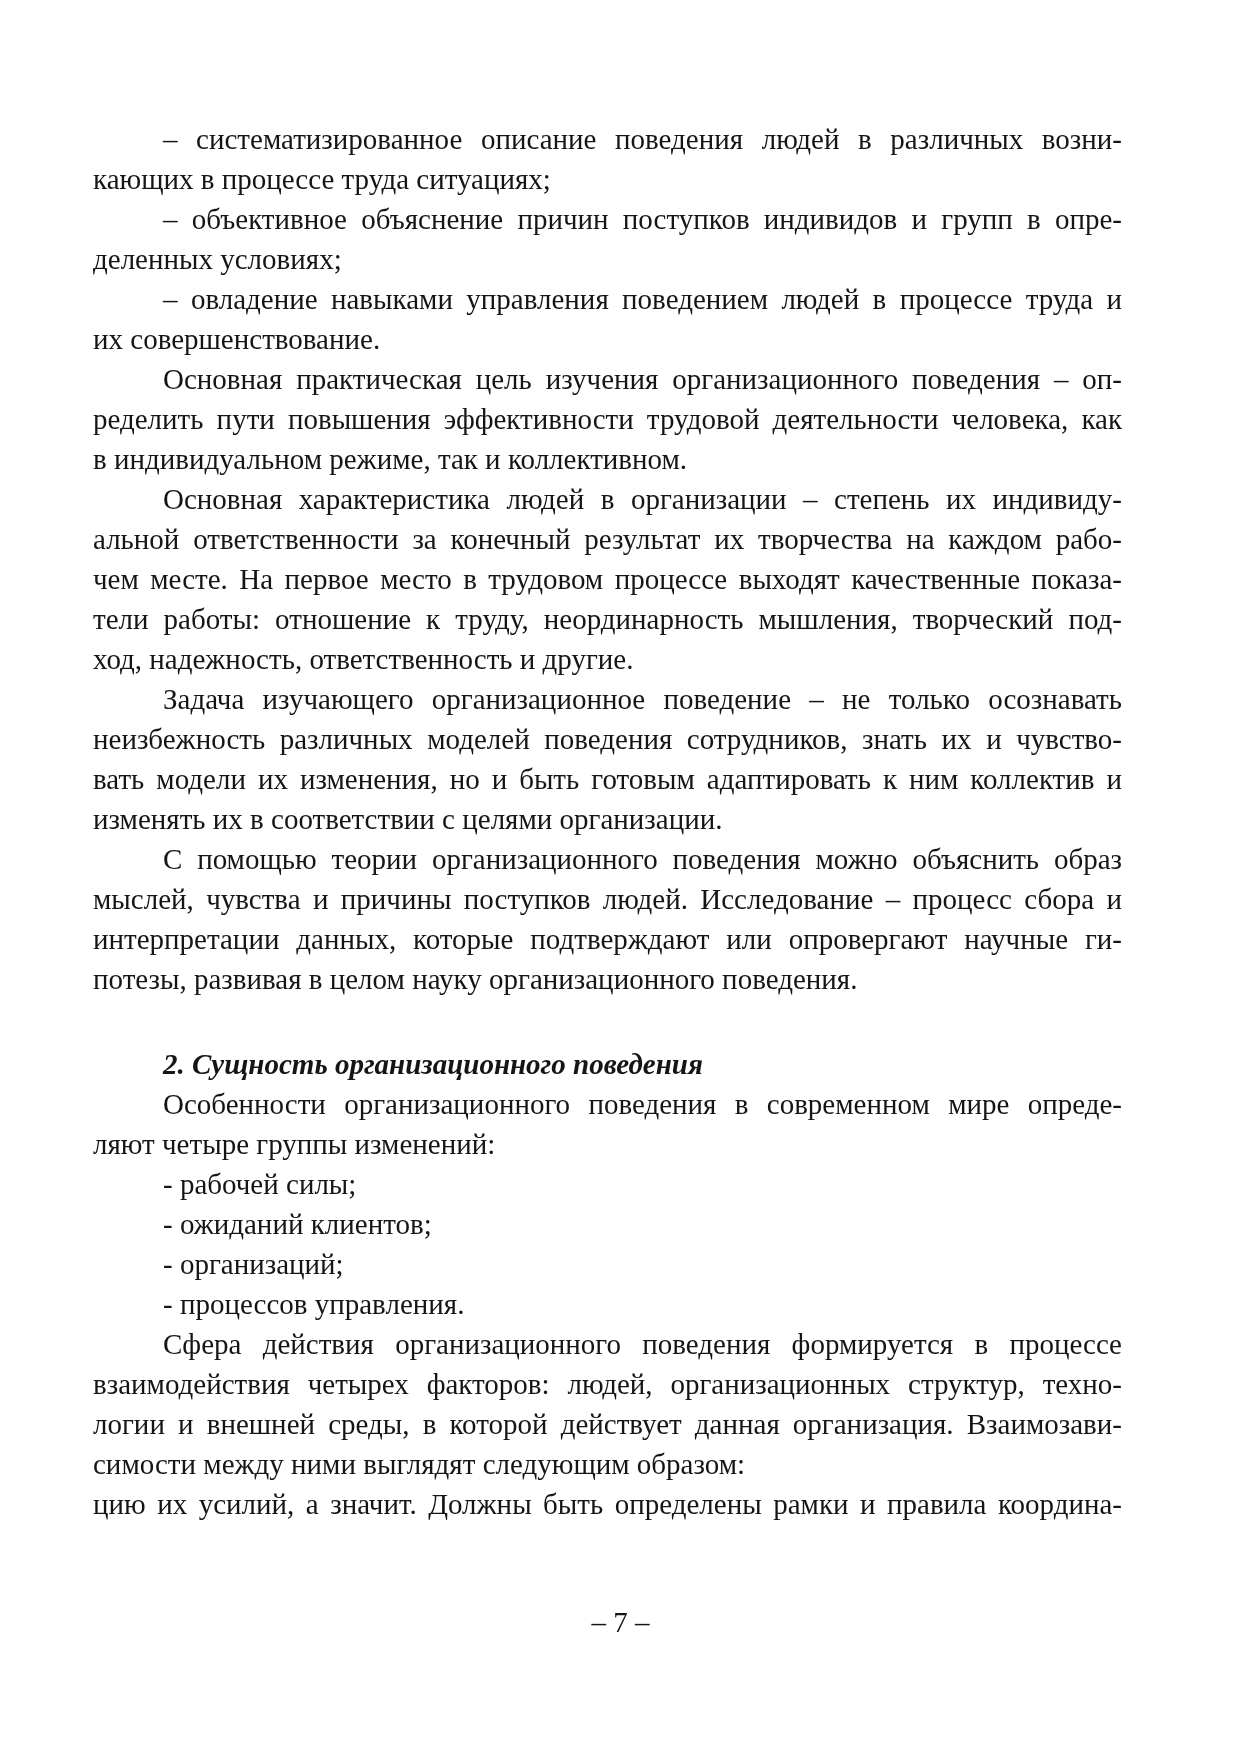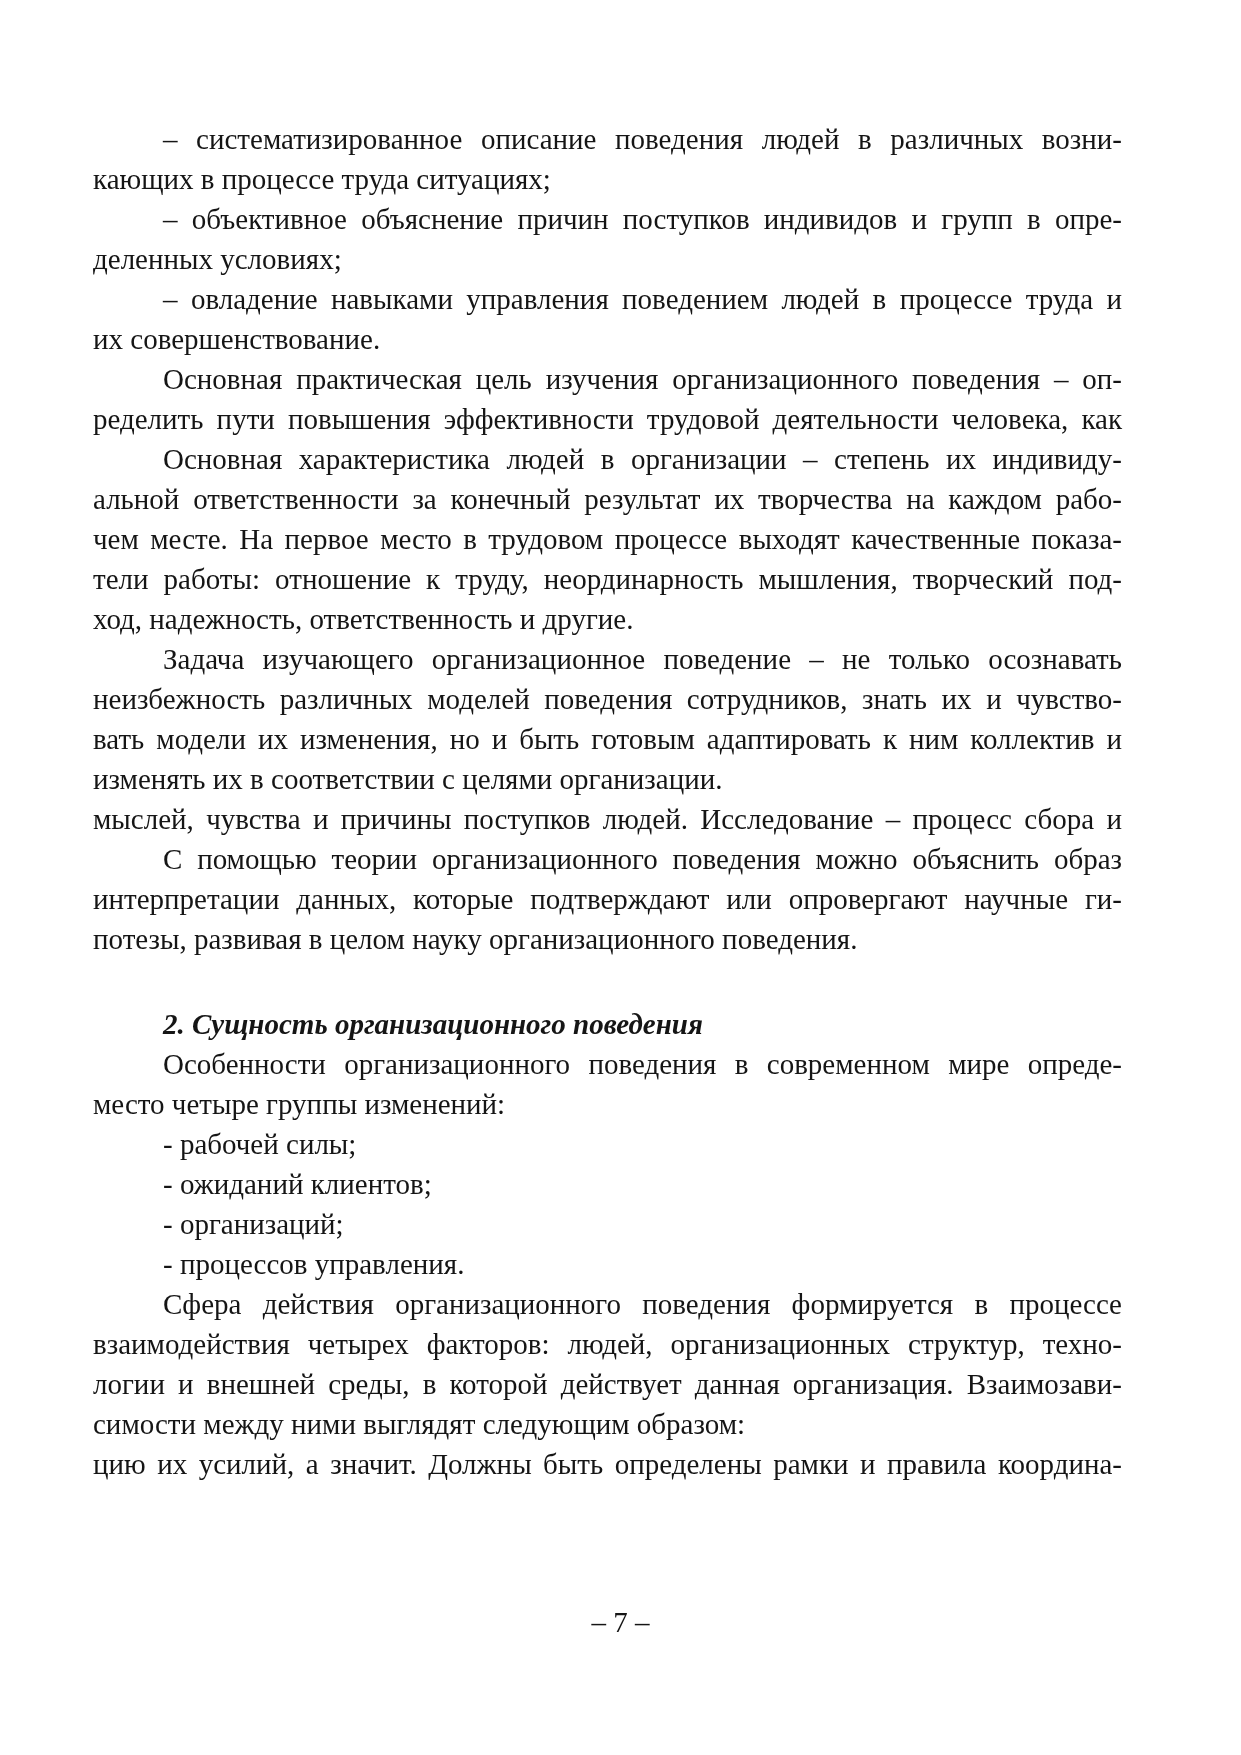--- a/index.html
+++ b/index.html
@@ -58,46 +58,47 @@
         <div class="line jl first"><span>– объективное объяснение причин поступков индивидов и групп в опре-</span></div>
         <div class="line"><span>деленных условиях;</span></div>
       </div>
       <div class="block">
         <div class="line jl first"><span>– овладение навыками управления поведением людей в процессе труда и</span></div>
         <div class="line"><span>их совершенствование.</span></div>
       </div>
       <div class="block">
         <div class="line jl first"><span class="it">Основная практическая цель</span><span> изучения организационного поведения – оп-</span></div>
         <div class="line jl"><span>ределить пути повышения эффективности трудовой деятельности человека, как</span></div>
+        <div class="line"><span>в индивидуальном режиме, так и коллективном.</span></div>
       </div>
       <div class="block">
         <div class="line jl first"><span>Основная характеристика людей в организации – степень их индивиду-</span></div>
         <div class="line jl"><span>альной ответственности за конечный результат их творчества на каждом рабо-</span></div>
         <div class="line jl"><span>чем месте. На первое место в трудовом процессе выходят качественные показа-</span></div>
         <div class="line jl"><span>тели работы: отношение к труду, неординарность мышления, творческий под-</span></div>
         <div class="line"><span>ход, надежность, ответственность и другие.</span></div>
       </div>
       <div class="block">
         <div class="line jl first"><span>Задача изучающего организационное поведение – не только осознавать</span></div>
         <div class="line jl"><span>неизбежность различных моделей поведения сотрудников, знать их и чувство-</span></div>
         <div class="line jl"><span>вать модели их изменения, но и быть готовым адаптировать к ним коллектив и</span></div>
         <div class="line"><span>изменять их в соответствии с целями организации.</span></div>
       </div>
       <div class="block">
+        <div class="line jl first"><span>С помощью </span><span class="it">теории организационного поведения</span><span> можно объяснить образ</span></div>
         <div class="line jl"><span>мыслей, чувства и причины поступков людей. </span><span class="it">Исследование</span><span> – процесс сбора и</span></div>
-        <div class="line jl first"><span>С помощью </span><span class="it">теории организационного поведения</span><span> можно объяснить образ</span></div>
         <div class="line jl"><span>интерпретации данных, которые подтверждают или опровергают научные ги-</span></div>
         <div class="line"><span>потезы, развивая в целом науку организационного поведения.</span></div>
       </div>
       <div class="block heading">
         <div class="line first"><span class="it bd">2. Сущность организационного поведения</span></div>
       </div>
       <div class="block">
         <div class="line jl first"><span>Особенности организационного поведения в современном мире опреде-</span></div>
-        <div class="line"><span>место четыре группы изменений:</span></div>
+        <div class="line"><span>ляют четыре группы изменений:</span></div>
       </div>
       <div class="block">
         <div class="line first"><span>- рабочей силы;</span></div>
       </div>
       <div class="block">
         <div class="line first"><span>- ожиданий клиентов;</span></div>
       </div>
       <div class="block">
         <div class="line first"><span>- организаций;</span></div>
       </div>

